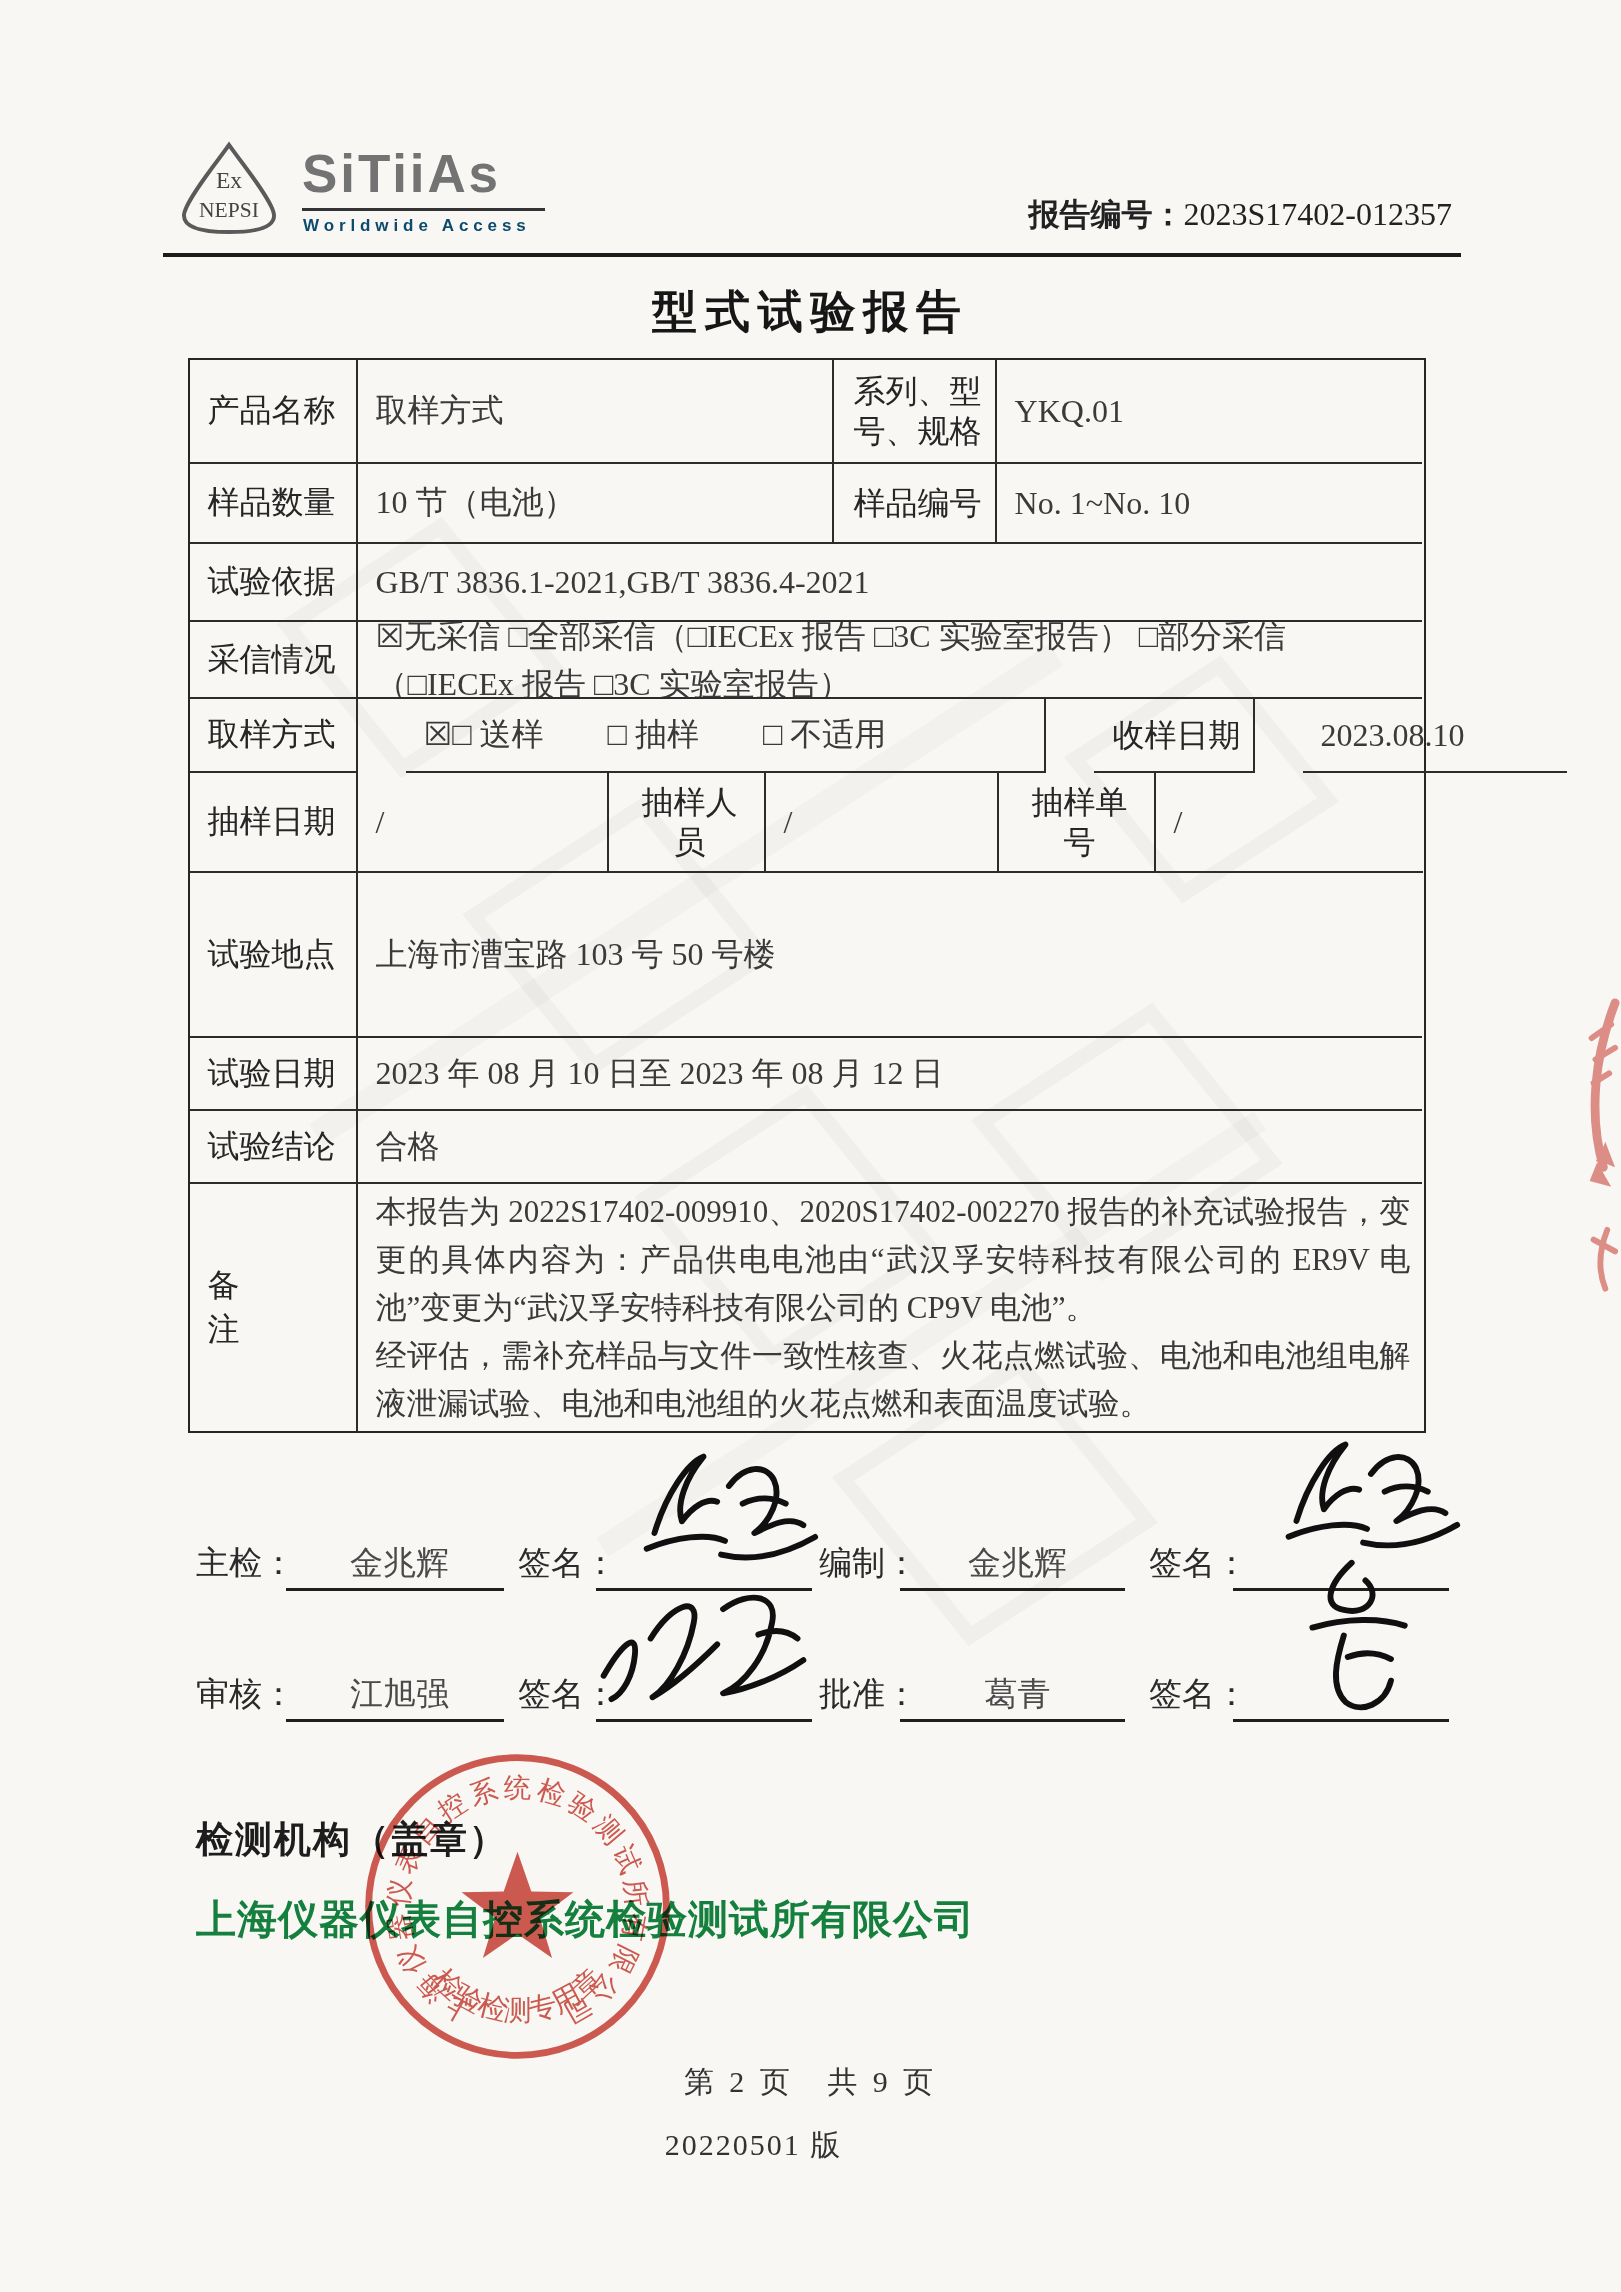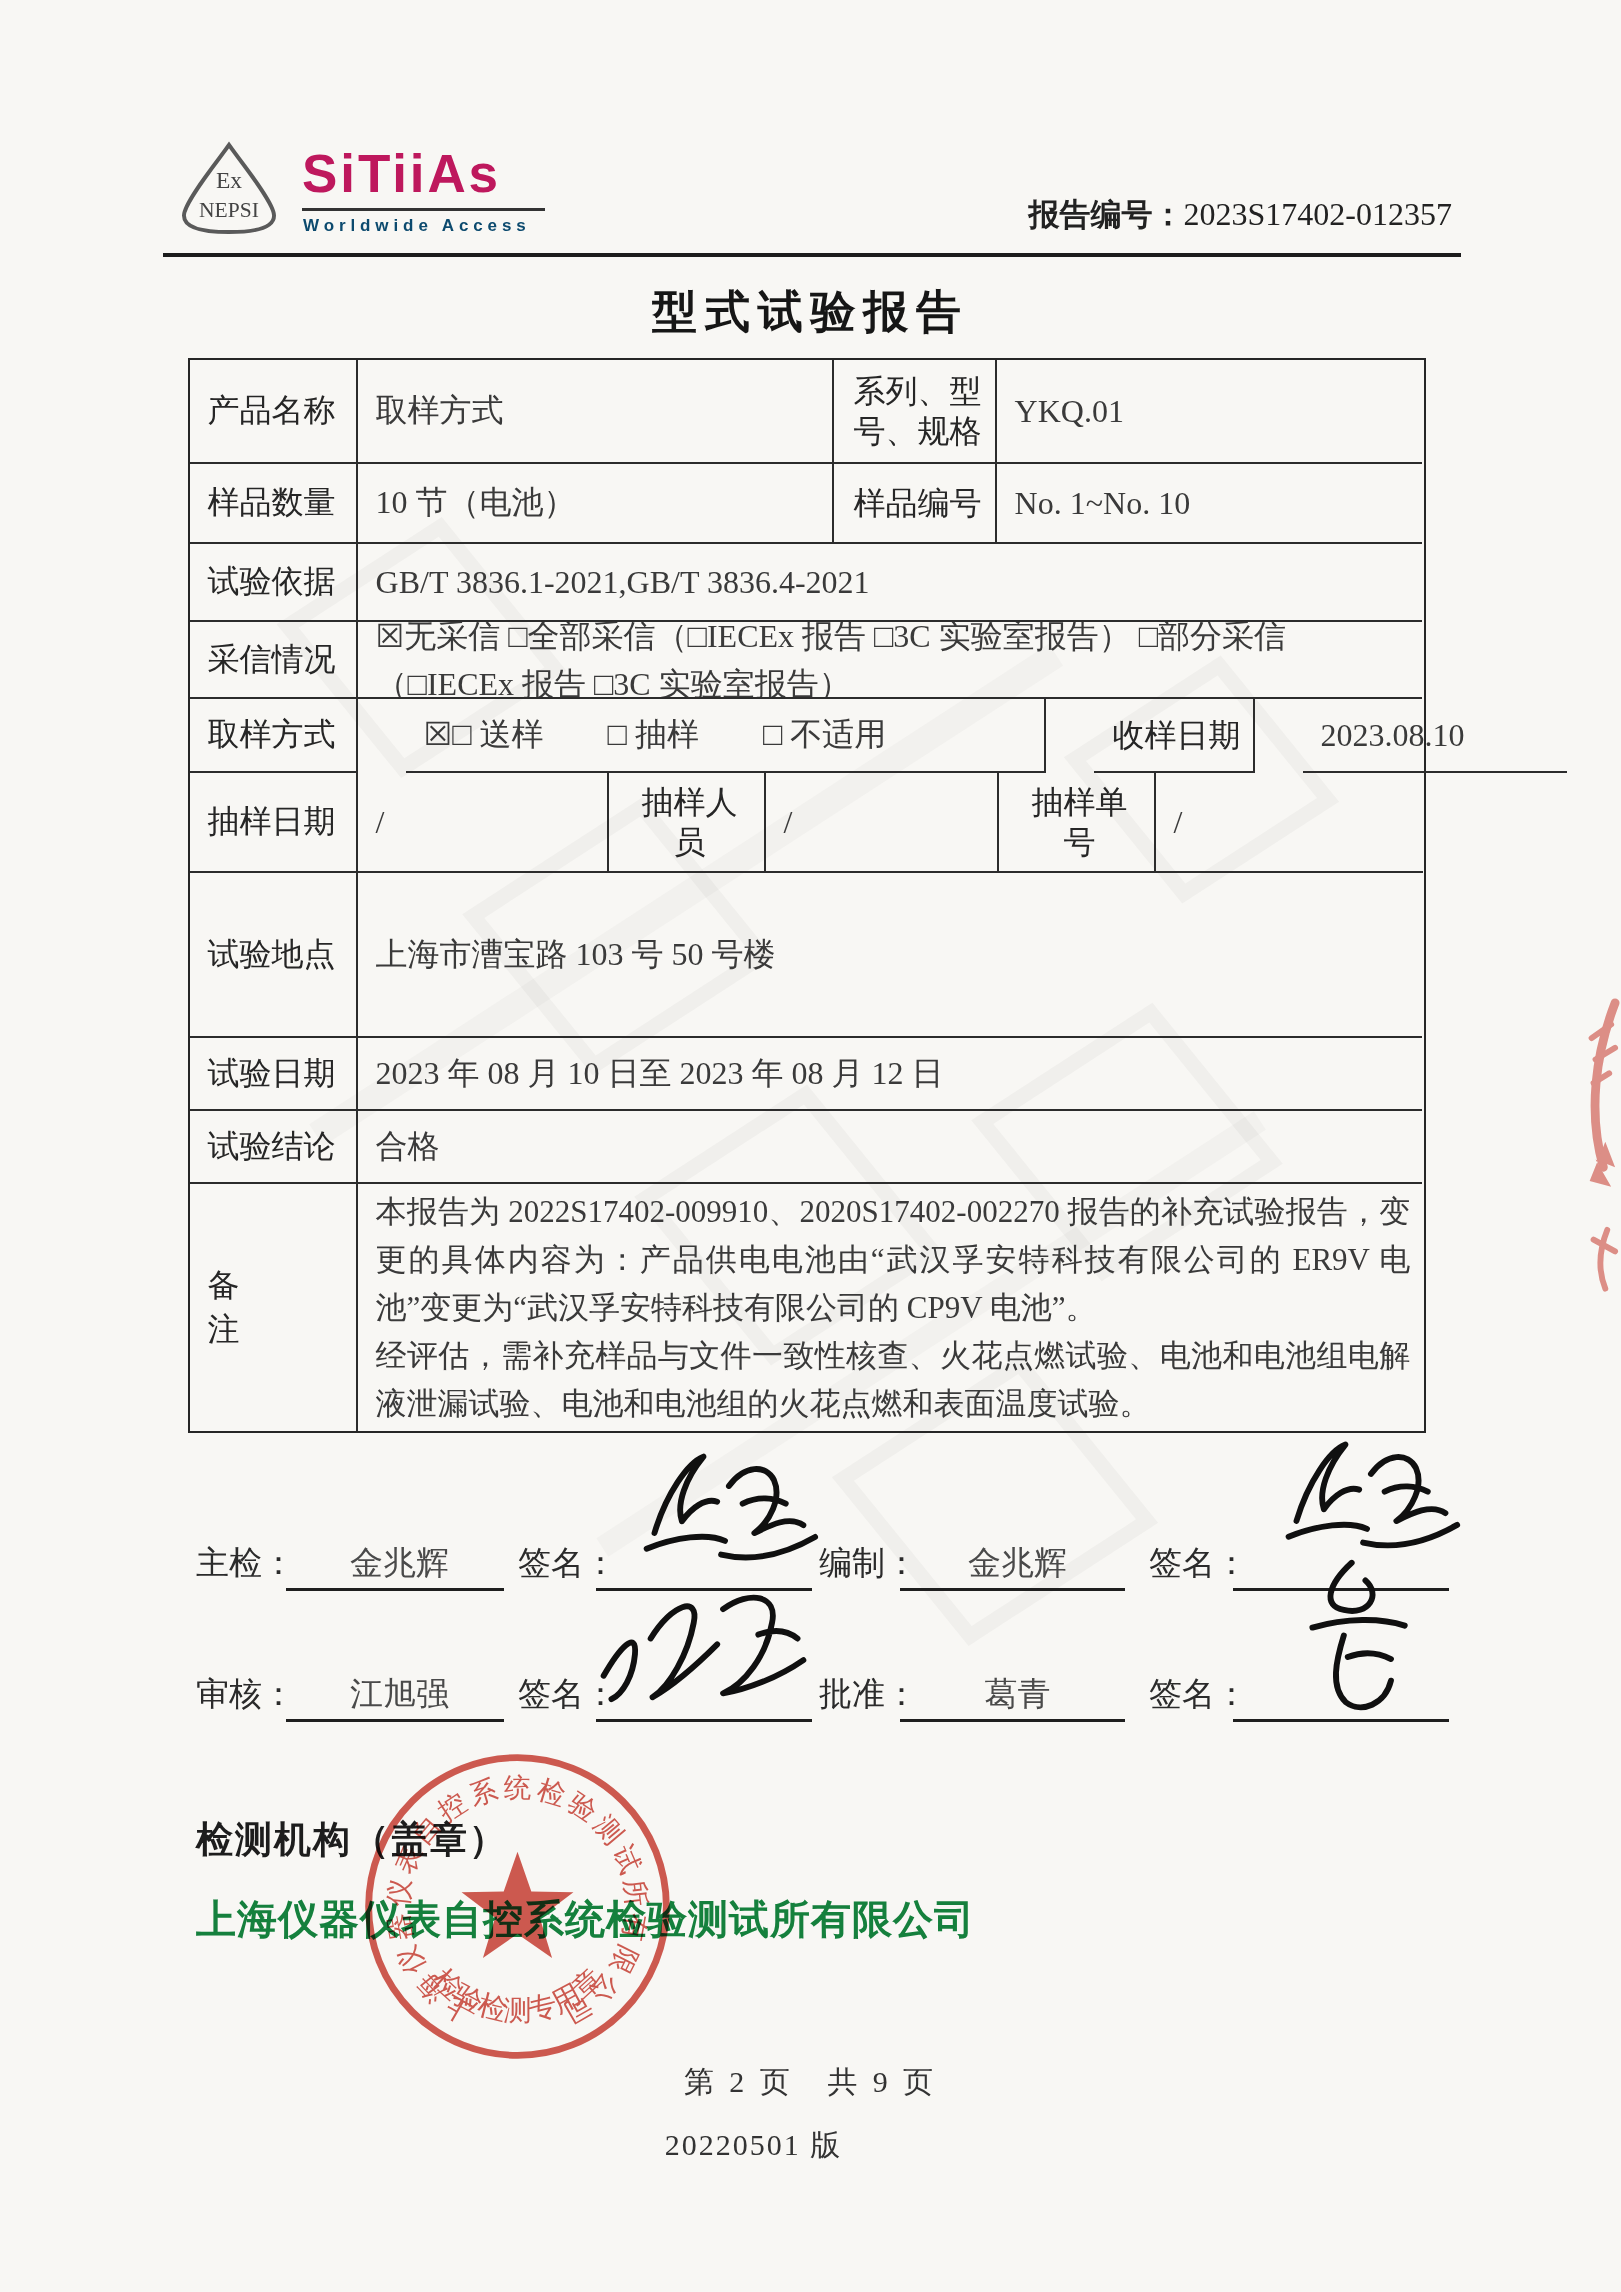--- a/index.html
+++ b/index.html
@@ -15,21 +15,21 @@
   
   .wm{position:absolute;pointer-events:none;}
   .wm-box{border:15.7px solid rgba(110,110,110,.055);transform:rotate(-33deg) skewX(6deg);}
   .wm-bar{background:rgba(100,100,100,.04);transform:rotate(-33deg);}
   
   .hdr-badge{position:absolute;left:180px;top:141px;width:98px;height:94px;}
   .logo-word{
     position:absolute;left:302px;top:147px;width:245px;
     font-family:"Liberation Sans","DejaVu Sans",sans-serif;
     font-weight:bold;font-style:normal;
-    font-size:53px;letter-spacing:2.9px;color:#be185d;line-height:1;
+    font-size:53px;letter-spacing:2.9px;color:#737373;line-height:1;
   }
   .logo-rule{position:absolute;left:302px;top:208px;width:243px;height:2.9px;background:#333;}
   .logo-tag{
     position:absolute;left:303px;top:216px;width:243px;
     font-family:"Liberation Sans","DejaVu Sans",sans-serif;
     font-weight:bold;font-size:17px;letter-spacing:4.9px;color:#0c4a6e;white-space:nowrap;
   }
   .report-no{
     position:absolute;top:194px;left:970px;width:482px;
     font-size:32px;text-align:right;color:#222;white-space:nowrap;

